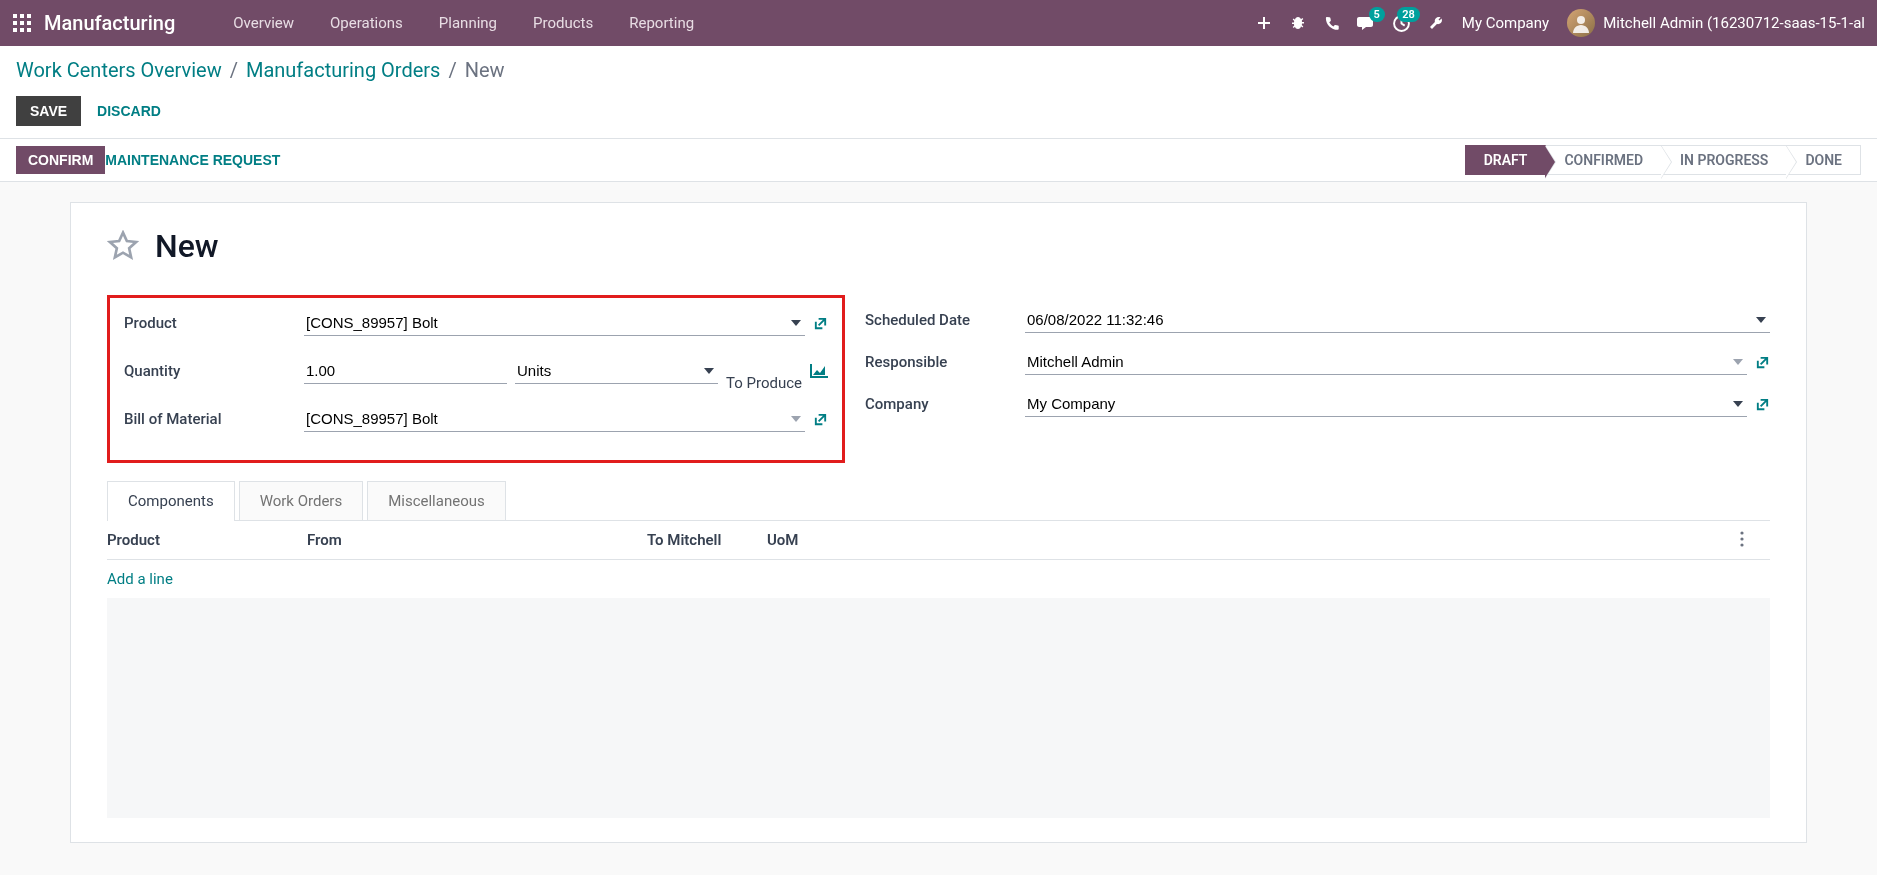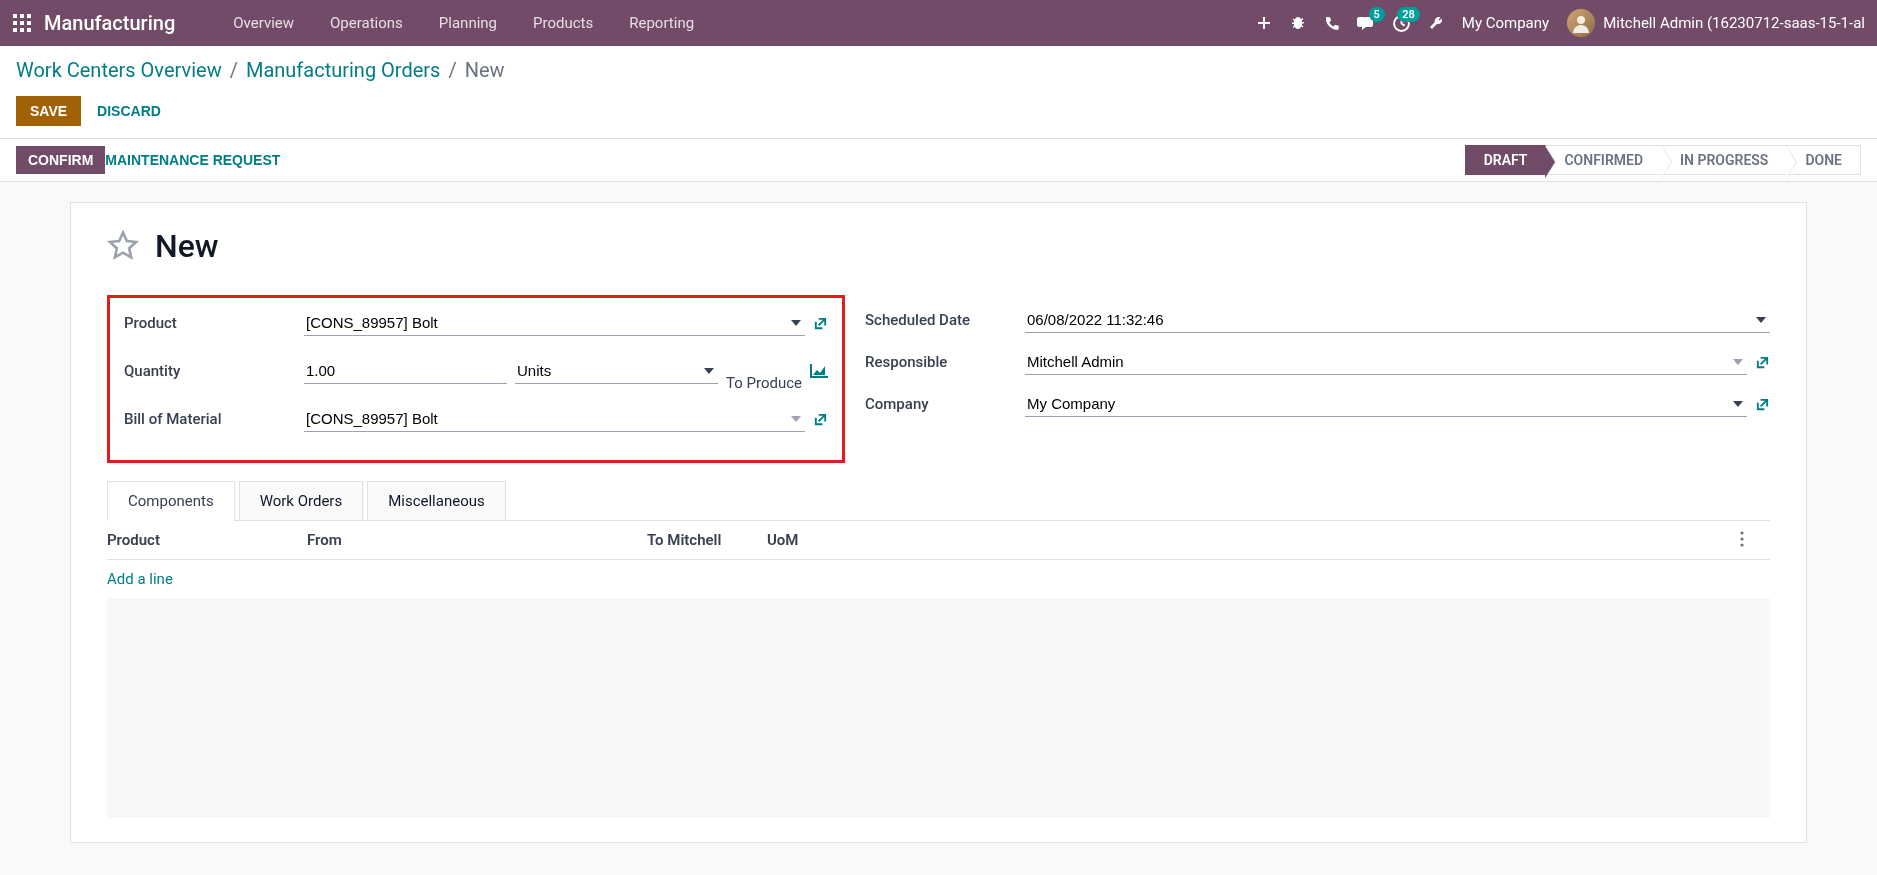--- a/index.html
+++ b/index.html
@@ -19,21 +19,21 @@
 .topbar .avatar { width: 28px; height: 28px; border-radius: 50%; background: linear-gradient(135deg,#d4a574,#8b6f47); display: flex; align-items: center; justify-content: center; }
 .topbar .user-name { font-size: 15px; white-space: nowrap; }
 
 
 .crumb-bar { background: #fff; padding: 12px 16px 0 16px; }
 .breadcrumbs { display: flex; align-items: center; gap: 8px; font-size: 20px; }
 .breadcrumbs a { color: #017e84; text-decoration: none; cursor: pointer; }
 .breadcrumbs .sep { color: #6b7280; }
 .breadcrumbs .current { color: #6b7280; }
 .action-row { display: flex; gap: 16px; align-items: center; padding: 14px 0 12px 0; }
-.btn-primary { background: #a16207; color: #fff; border: none; padding: 7px 14px; font-size: 14px; font-weight: 600; cursor: pointer; }
+.btn-primary { background: #404040; color: #fff; border: none; padding: 7px 14px; font-size: 14px; font-weight: 600; cursor: pointer; }
 .btn-link { color: #017e84; background: none; border: none; font-size: 14px; font-weight: 600; cursor: pointer; }
 
 
 .status-bar { background: #fff; border-top: 1px solid #dee2e6; border-bottom: 1px solid #dee2e6; display: flex; align-items: center; padding: 6px 16px; }
 .status-bar .left-actions { display: flex; gap: 0; align-items: center; }
 .btn-confirm { background: #714b67; color: #fff; border: none; padding: 6px 12px; font-size: 14px; font-weight: 600; cursor: pointer; }
 .status-steps { margin-left: auto; display: flex; align-items: center; }
 .step { padding: 6px 18px; font-size: 14px; font-weight: 600; color: #6b7280; background: #fff; border: 1px solid #dee2e6; border-left: none; position: relative; cursor: pointer; }
 .step:first-child { border-left: 1px solid #dee2e6; }
 .step.active { background: #714b67; color: #fff; border-color: #714b67; }
@@ -62,21 +62,21 @@
 .forecast-icon { cursor: pointer; color: #017e84; }
 .to-produce { color: #374151; font-size: 15px; white-space: nowrap; margin-top: 24px; }
 
 
 .fields-row { display: flex; gap: 20px; align-items: flex-start; }
 .left-side { flex: 0 0 660px; }
 .right-side { flex: 1; padding-top: 10px; }
 
 
 .tabs { display: flex; border-bottom: 1px solid #dee2e6; margin-top: 18px; }
-.tab { padding: 10px 20px; border: 1px solid transparent; border-bottom: none; cursor: pointer; font-size: 15px; color: #0f172a; background: #fff; margin-bottom: -1px; }
+.tab { padding: 10px 20px; border: 1px solid transparent; border-bottom: none; cursor: pointer; font-size: 15px; color: #737373; background: #fff; margin-bottom: -1px; }
 .tab.active { border-color: #dee2e6; border-top: 1px solid #dee2e6; color: #374151; background: #fff; }
 .tab:not(.active) { border: 1px solid #dee2e6; border-bottom: 1px solid #dee2e6; background: #fafafa; margin-left: 4px; }
 .tab:first-child { margin-left: 0; }
 
 .table-area { padding: 0; }
 .table-header { display: flex; padding: 10px 0; font-size: 15px; font-weight: 600; color: #374151; border-bottom: 1px solid #dee2e6; }
 .th-product { flex: 0 0 200px; }
 .th-from { flex: 0 0 340px; }
 .th-consume { flex: 0 0 120px; }
 .th-uom { flex: 1; }

